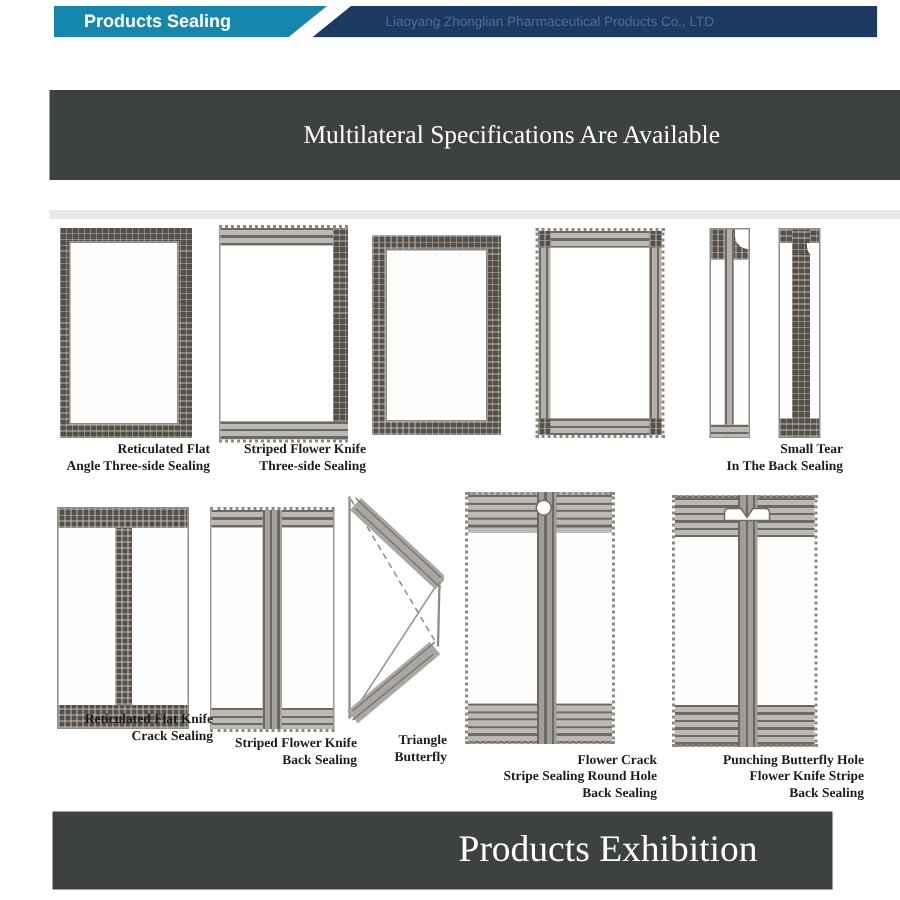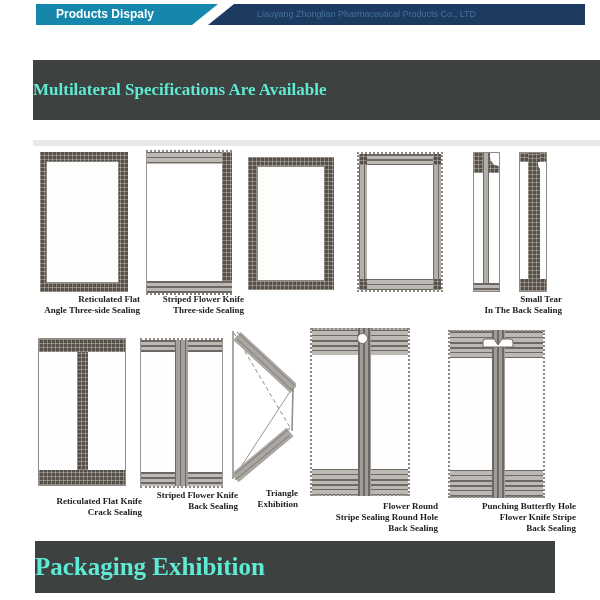--- a/index.html
+++ b/index.html
@@ -31,23 +31,23 @@
   }
   .hdr-navy {
     position:absolute; left:208px; top:4px; width:377px; height:21px;
     background:#1d3a61; color:#44719b; font-size:9px; line-height:21px;
     text-align:center; padding-right:60px;
     clip-path:polygon(26px 0, 100% 0, 100% 100%, 0 100%);
   }
 
   
   .banner {
-    position:absolute; background:#3d4240; color:#5eead4;
-    font-family:"Liberation Serif", serif; font-weight:700;
-    display:flex; align-items:center; justify-content:flex-start;
+    position:absolute; background:#3d4240; color:#ffffff;
+    font-family:"Liberation Serif", serif; font-weight:400;
+    display:flex; align-items:center; justify-content:flex-end;
   }
   .banner.top    { left:33px; top:60px;  width:567px; height:60px; font-size:17px; padding-right:120px; }
   .banner.bottom { left:35px; top:541px; width:520px; height:52px; font-size:25px; padding-right:50px; }
 
   .divider-strip { position:absolute; left:33px; top:140px; width:567px; height:6px; background:#eae9e6; }
 
   
   .lbl {
     position:absolute; font-family:"Liberation Serif", serif; font-weight:700;
     font-size:9px; line-height:11px; text-align:right; color:#1c1c1c;
@@ -57,21 +57,21 @@
   .outline   { border:1px solid #8f8a84; }
   .dot-tb    { border-top:2px dotted #8d8881; border-bottom:2px dotted #8d8881; }
   .dot-lr    { border-left:2px dotted #8d8881; border-right:2px dotted #8d8881; }
 </style>
 </head>
 <body>
 
 <div class="stage">
 
   <div class="hdr-teal">
-    <span>Products Dispaly</span>
+    <span>Products Sealing</span>
   </div>
   <div class="hdr-navy">
     <span>Liaoyang Zhonglian Pharmaceutical Products Co., LTD</span>
   </div>
 
   <div class="banner top">
     <span>Multilateral Specifications Are Available</span>
   </div>
 
   <div class="divider-strip"></div>
@@ -165,40 +165,40 @@
 
   <div class="p dot-lr" style="left:448px;top:330px;width:97px;height:168px;background:#fefefe">
     <div class="p hstripe" style="left:0;right:0;top:0;height:28px;border-top:2px dotted #8d8881"></div>
     <div class="p hstripe" style="left:0;right:0;bottom:0;height:28px;border-bottom:2px dotted #8d8881"></div>
     <div class="p vstripe" style="left:42px;width:13px;top:0;bottom:0;background-color:#a09d99"></div>
     <svg class="p" style="left:31px;top:7px" width="34" height="12" viewBox="0 0 34 12">
       <path d="M2,10 L2,5 Q2,2 5,2 L13,2 L17,8 L21,2 L29,2 Q32,2 32,5 L32,10 Z" fill="#ffffff" stroke="#6f6a66" stroke-width="1"></path>
     </svg>
   </div>
 
-  <div class="lbl" style="left:22px;top:496px;width:120px">
+  <div class="lbl" style="left:22px;top:474px;width:120px">
     <span>Reticulated Flat Knife</span>
     <span>Crack Sealing</span>
   </div>
   <div class="lbl" style="left:126px;top:490px;width:112px">
     <span>Striped Flower Knife</span>
     <span>Back Sealing</span>
   </div>
   <div class="lbl" style="left:228px;top:488px;width:70px">
     <span>Triangle</span>
-    <span>Exhibition</span>
+    <span>Butterfly</span>
   </div>
   <div class="lbl" style="left:288px;top:501px;width:150px">
-    <span>Flower Round</span>
+    <span>Flower Crack</span>
     <span>Stripe Sealing Round Hole</span>
     <span>Back Sealing</span>
   </div>
   <div class="lbl" style="left:420px;top:501px;width:156px">
     <span>Punching Butterfly Hole</span>
     <span>Flower Knife Stripe</span>
     <span>Back Sealing</span>
   </div>
 
   <div class="banner bottom">
-    <span>Packaging Exhibition</span>
+    <span>Products Exhibition</span>
   </div>
 
 </div>
 
 </body></html>

